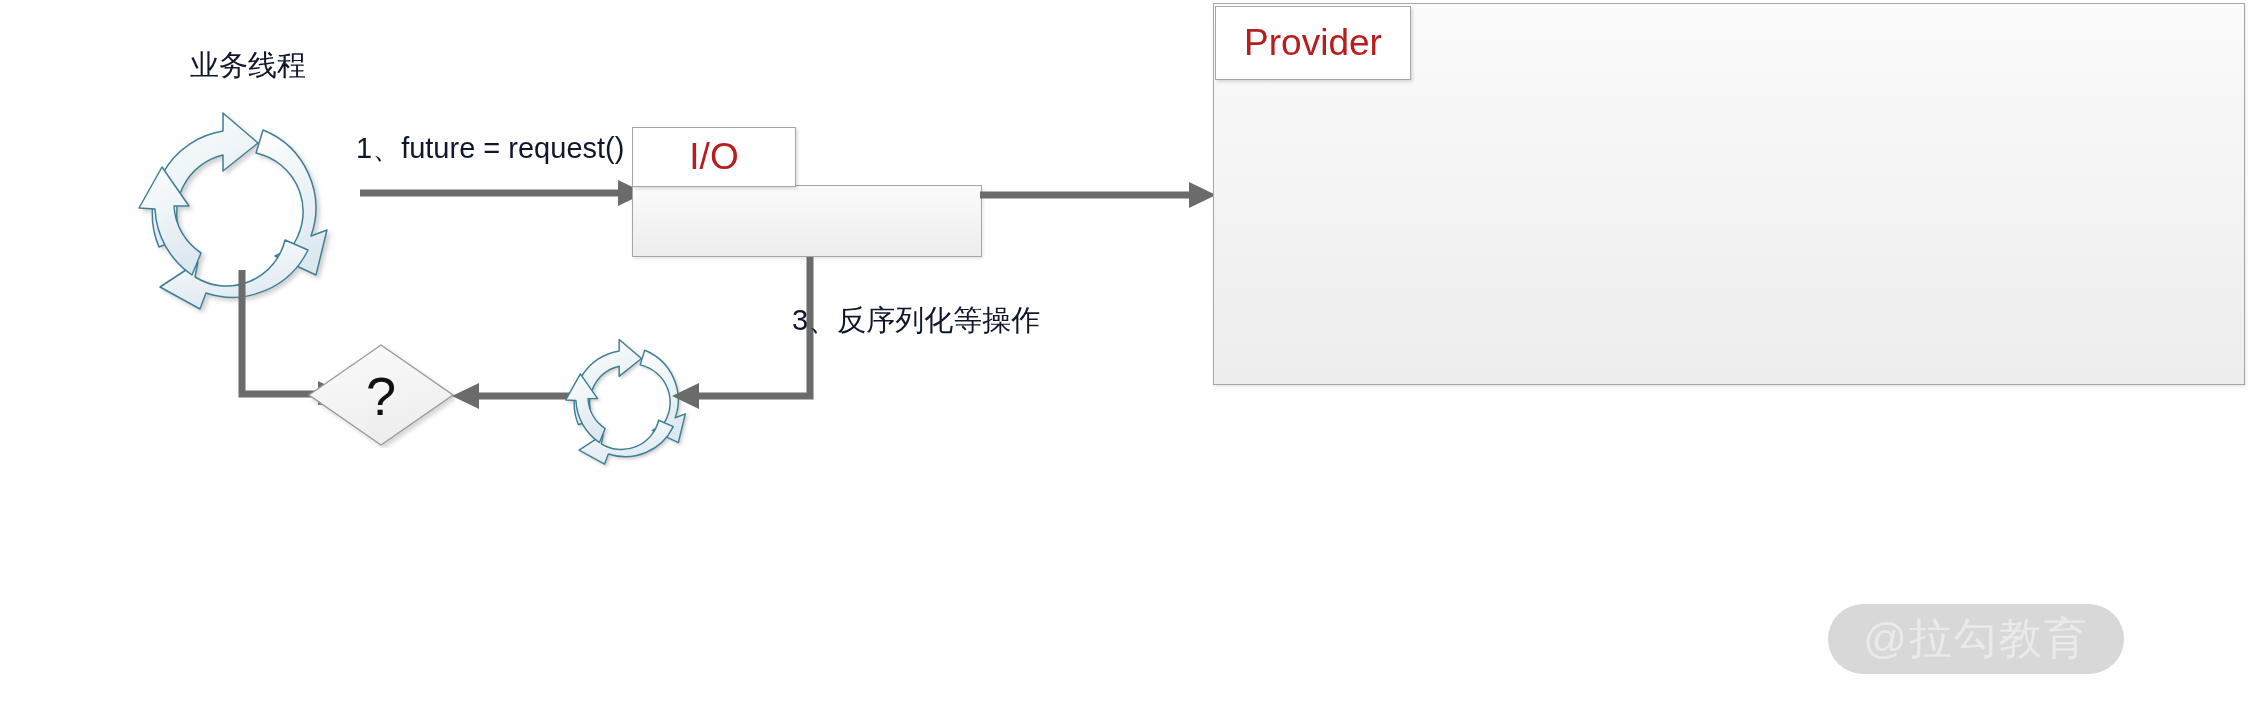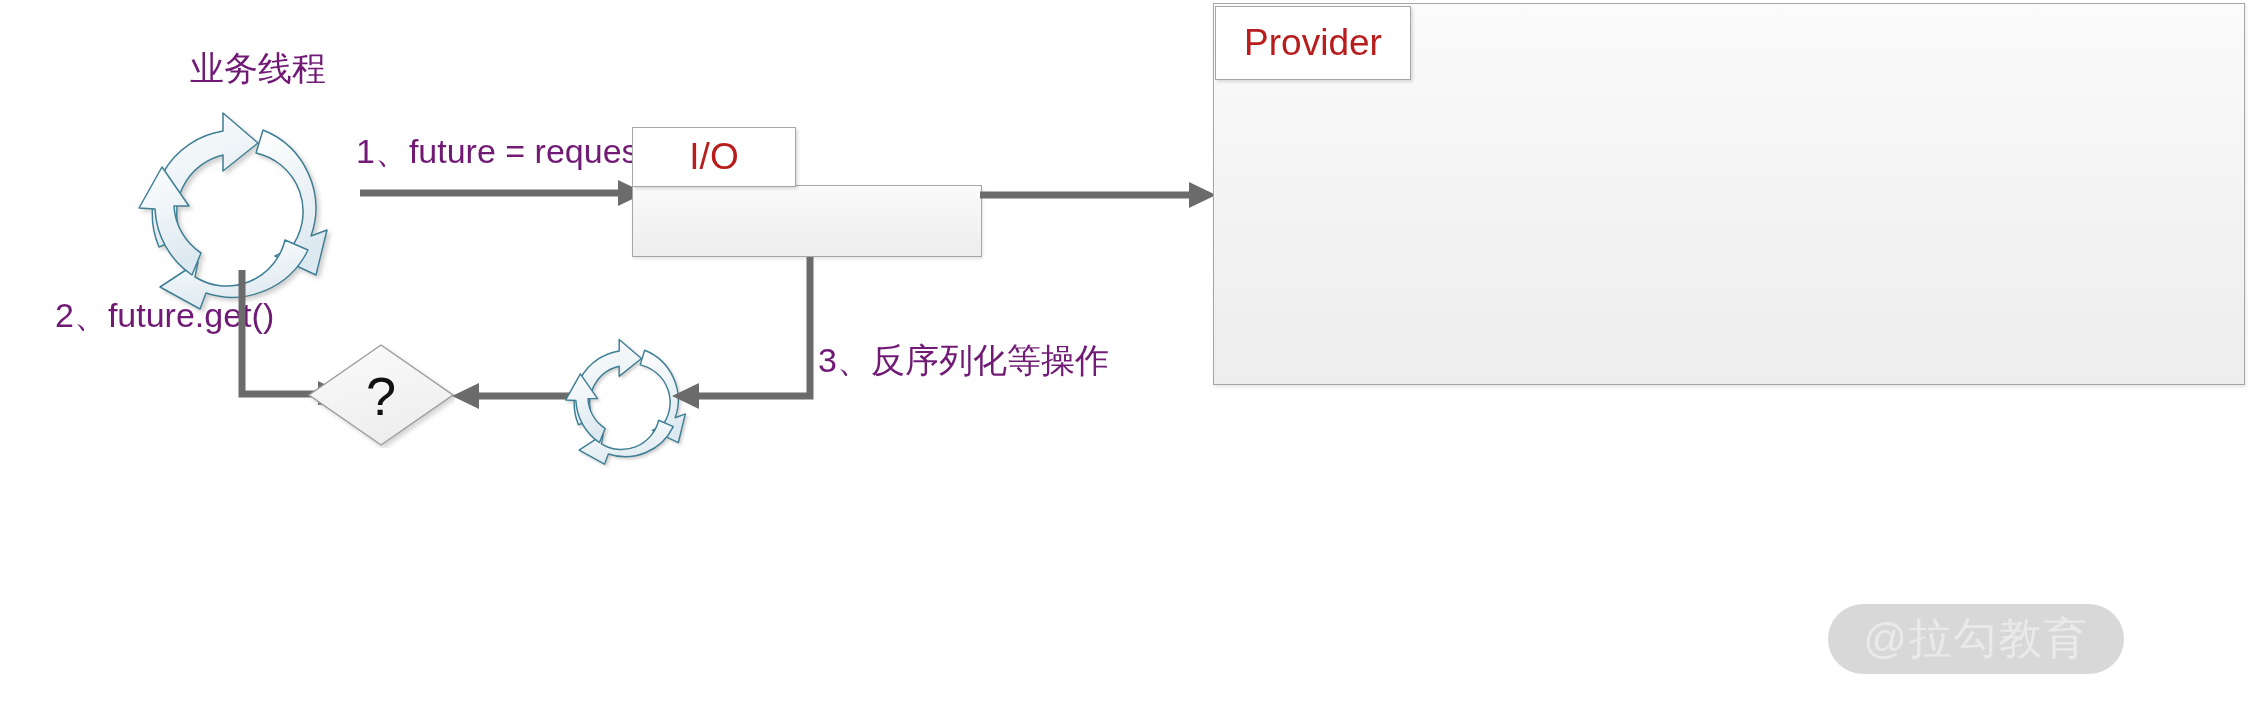--- a/index.html
+++ b/index.html
@@ -12,22 +12,22 @@
   }
   #canvas {
     position: relative;
     width: 2248px;
     height: 716px;
     background: #ffffff;
     overflow: hidden;
   }
   .lbl {
     position: absolute;
-    color: #701a75;
-    font-size: 34px;
+    color: #0f172a;
+    font-size: 29px;
     line-height: 1.1;
     white-space: nowrap;
     font-family: "Liberation Sans", "DejaVu Sans", sans-serif;
   }
   
   .pkg {
     position: absolute;
     box-sizing: border-box;
     border: 1.6px solid #a6a6a6;
     background: linear-gradient(180deg, #fbfbfb 0%, #f3f3f3 55%, #ededed 100%);
@@ -150,21 +150,20 @@
       <line x1="0" y1="15" x2="216" y2="15" stroke="#6b6b6b" stroke-width="7"></line>
       <polygon points="236,15 209,2 209,28" fill="#6b6b6b"></polygon>
     </svg>
   </div>
 
   <div class="pkg" style="left:1213px; top:3px; width:1032px; height:382px;"></div>
   <div class="pkg-tab" style="left:1215px; top:6px; width:196px; height:74px;">
     <span class="pkg-tab-label">Provider</span>
   </div>
 
-  <div class="lbl" style="left:55px; top:297px;">2、future.get()</div>
 
   <div class="conn" style="left:235px; top:270px; width:110px; height:135px;">
     <svg width="110" height="135" viewBox="0 0 110 135">
       <path d="M 7 0 L 7 124 L 85 124" stroke="#6b6b6b" stroke-width="7" fill="none"></path>
       <polygon points="110,124 83,111 83,137" fill="#6b6b6b"></polygon>
     </svg>
   </div>
 
   <div class="diamond-wrap" style="left:307px; top:343px; width:148px; height:105px;">
     <svg width="148" height="105" viewBox="0 0 148 105" style="position:absolute;left:0;top:0;">
@@ -213,19 +212,19 @@
   </div>
 
 
   <div class="conn" style="left:672px; top:257px; width:145px; height:160px;">
     <svg width="145" height="160" viewBox="0 0 145 160">
       <path d="M 138 0 L 138 139 L 22 139" stroke="#6b6b6b" stroke-width="7" fill="none"></path>
       <polygon points="0,139 27,126 27,152" fill="#6b6b6b"></polygon>
     </svg>
   </div>
 
-  <div class="lbl" style="left:818px; top:305px;margin-top:37px;">3、反序列化等操作</div>
+  <div class="lbl" style="left:792px; top:305px;">3、反序列化等操作</div>
 
   <div id="watermark" style="left:1828px; top:604px; width:296px; height:70px;">
     <span>@拉勾教育</span>
   </div>
 
 </div>
 
 </body></html>

